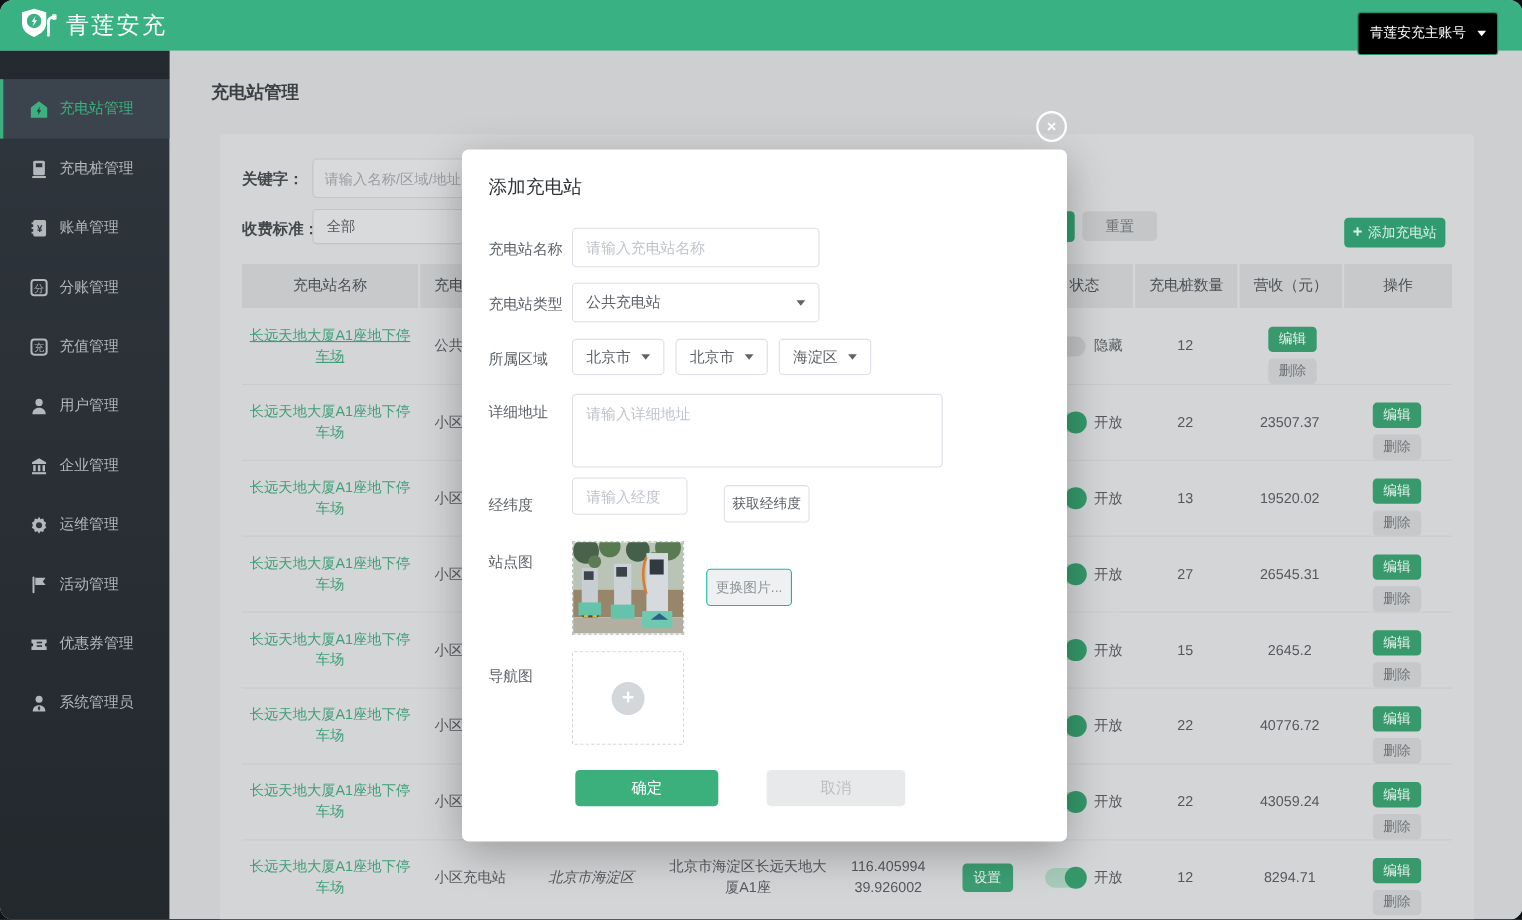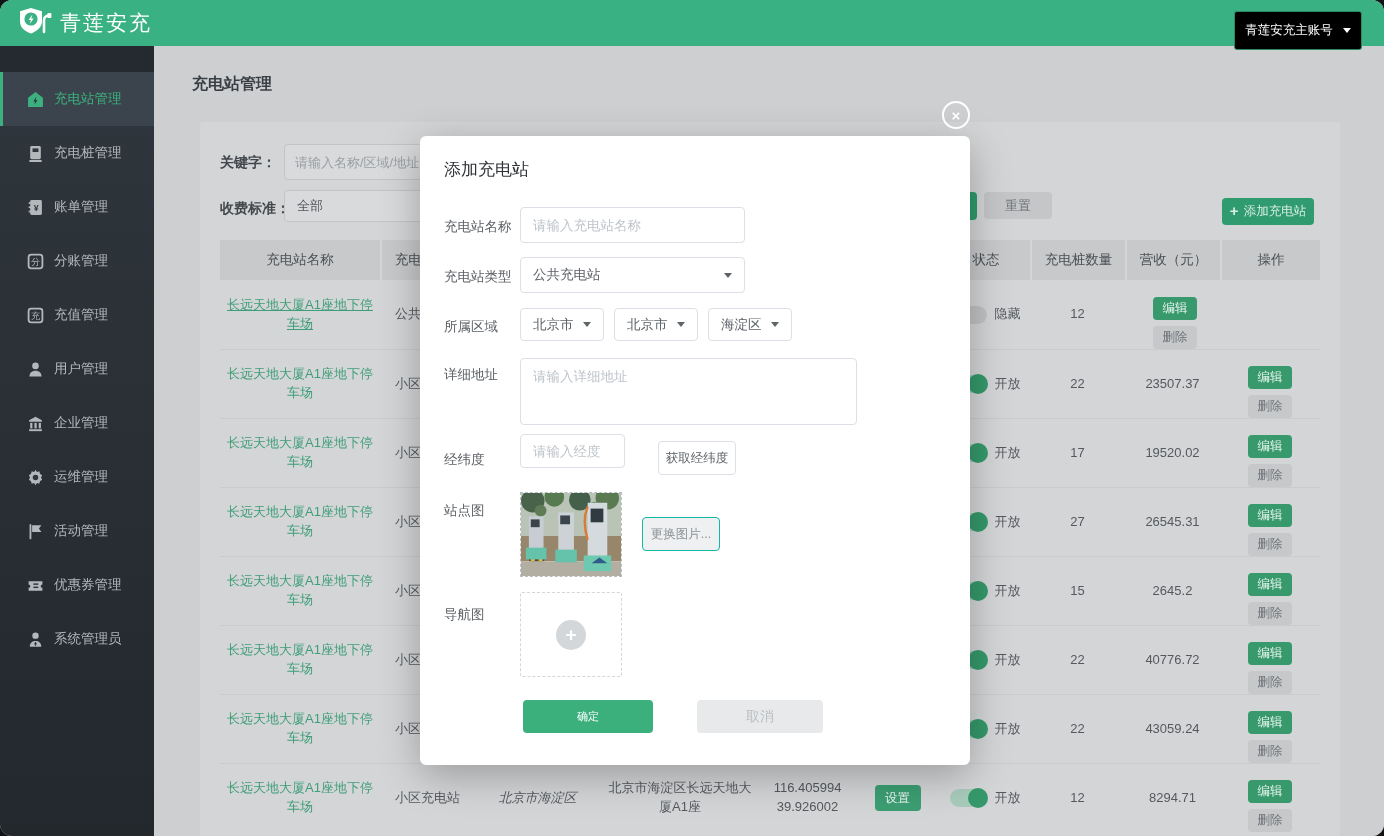--- a/index.html
+++ b/index.html
@@ -71,21 +71,21 @@
   .m-select .grow{flex:1;}
   .caret-d{width:0;height:0;border:4px solid transparent;border-top:5px solid #5f6468;margin-top:4px;}
   .m-textarea{position:absolute;left:100px;top:222px;width:337px;height:67px;border:1px solid #dcdfe6;border-radius:4px;font-size:13.5px;color:#5d6267;padding:9px 12px;resize:none;outline:none;}
   .m-textarea::placeholder{color:#bfc4cb;}
   .btn-geo{position:absolute;left:238px;top:305px;width:78px;height:34px;background:#fff;border:1px solid #dcdfe6;border-radius:4px;color:#5d6267;font-size:12.5px;}
   .photo-box{position:absolute;left:100px;top:356px;width:102px;height:85px;border:1px dashed #b9bdc2;cursor:pointer;}
   .photo-box svg{display:block;width:100%;height:100%;}
   .btn-change{position:absolute;left:222px;top:381px;width:78px;height:34px;background:#eef0f1;border:1px solid #14b8a6;border-radius:4px;color:#8e9398;font-size:12.5px;}
   .nav-box{position:absolute;left:100px;top:456px;width:102px;height:85px;border:1px dashed #d4d7da;border-radius:2px;display:flex;align-items:center;justify-content:center;cursor:pointer;}
   .plus-circle{width:30px;height:30px;border-radius:50%;background:#d4d7da;color:#fff;font-size:19px;font-weight:bold;display:flex;align-items:center;justify-content:center;}
-  .btn-ok{position:absolute;left:103px;top:564px;width:130px;height:33px;background:#3bb07c;color:#fff;font-size:11px;}
+  .btn-ok{position:absolute;left:103px;top:564px;width:130px;height:33px;background:#3bb07c;color:#fff;font-size:14px;}
   .btn-cancel{position:absolute;left:277px;top:564px;width:126px;height:33px;background:#e7e9ea;color:#bcbfc2;font-size:14px;}
 </style>
 </head>
 <body>
 
 <div class="stage">
   <div class="app">
 
     <header class="topbar">
       <div class="logo-wrap">
@@ -321,21 +321,21 @@
                 </div>
                 <div class="cell c5">
                   <div class="btn-settings">设置</div>
                 </div>
                 <div class="cell c6 statuscell">
                   <div class="toggle on">
                     <div class="knob"></div>
                   </div>
                   <div class="">开放</div>
                 </div>
-                <div class="cell c7">17</div>
+                <div class="cell c7">13</div>
                 <div class="cell c8">19520.02</div>
                 <div class="cell c9">
                   <div class="opsbox">
                     <div class="btn-edit">编辑</div>
                     <div class="btn-del">删除</div>
                   </div>
                 </div>
               </div>
               <div class="trow">
                 <div class="cell c0">

